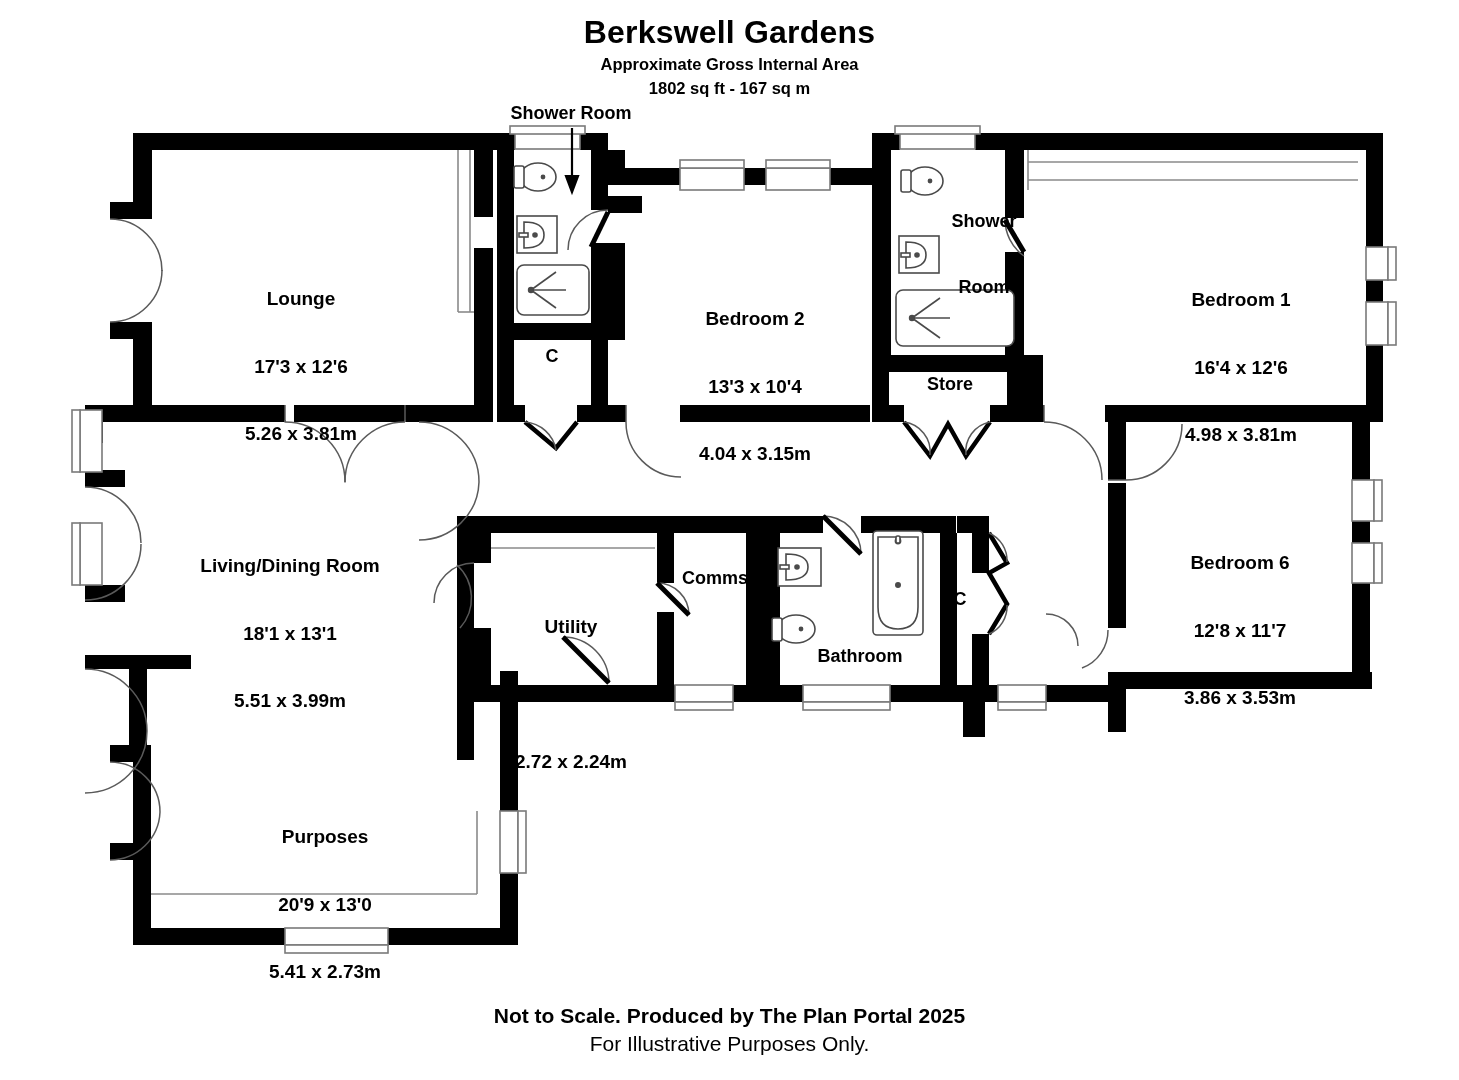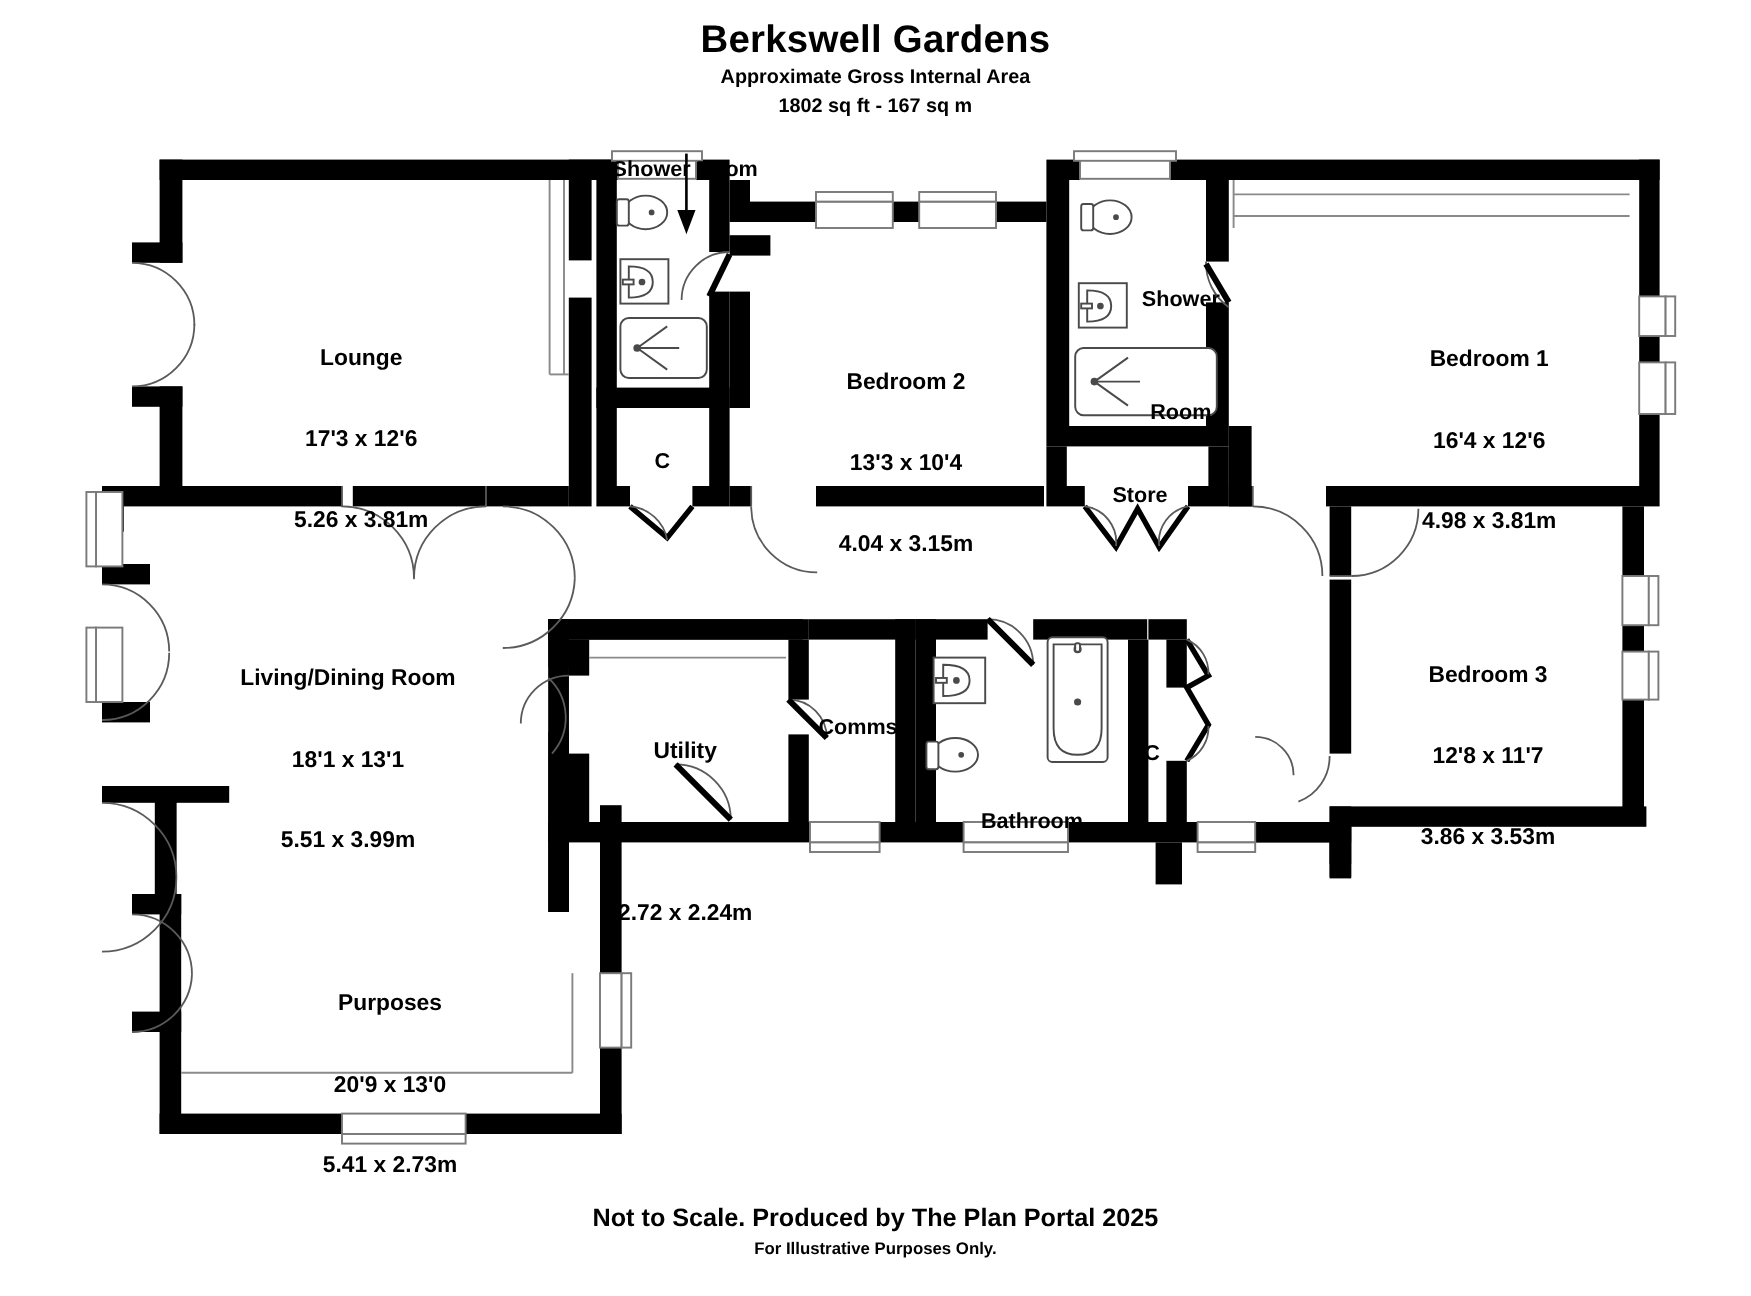--- a/index.html
+++ b/index.html
@@ -43,38 +43,38 @@
     font-size: 16.5px;
     font-weight: bold;
   }
   #footer-1 {
     top: 1004px;
     font-size: 21px;
     font-weight: bold;
   }
   #footer-2 {
     top: 1032px;
-    font-size: 14px;
-    font-weight: bold;
+    font-size: 21px;
+    font-weight: normal;
   }
   #floorplan-svg {
     position: absolute;
     left: 0;
     top: 0;
   }
   .rlabel {
     position: absolute;
     text-align: center;
     font-weight: bold;
     white-space: pre;
     line-height: 1.32;
   }
   .rname { font-size: 19px; }
   .rdim  { font-size: 19px; }
-  .small-lbl { font-size: 18px; font-weight: bold; text-align: center; margin-top: 28px; }
+  .small-lbl { font-size: 18px; font-weight: bold; text-align: center; }
 </style>
 </head>
 <body>
 
 <div id="page">
 
   <div class="hdr" id="plan-title">Berkswell Gardens</div>
   <div class="hdr" id="plan-sub1">Approximate Gross Internal Area</div>
   <div class="hdr" id="plan-sub2">1802 sq ft - 167 sq m</div>
 
@@ -480,21 +480,21 @@
     <div class="rdim">4.04 x 3.15m</div>
   </div>
 
   <div class="rlabel" style="left:1127px; top:245px; width:228px;">
     <div class="rname">Bedroom 1</div>
     <div class="rdim">16'4 x 12'6</div>
     <div class="rdim">4.98 x 3.81m</div>
   </div>
 
   <div class="rlabel" style="left:1126px; top:508px; width:228px;">
-    <div class="rname">Bedroom 3</div>
+    <div class="rname">Bedroom 6</div>
     <div class="rdim">12'8 x 11'7</div>
     <div class="rdim">3.86 x 3.53m</div>
   </div>
 
   <div class="rlabel" style="left:478px; top:572px; width:186px;">
     <div class="rname">Utility</div>
     <div class="rdim">8'11 x 7'4</div>
     <div class="rdim">2.72 x 2.24m</div>
   </div>
 

